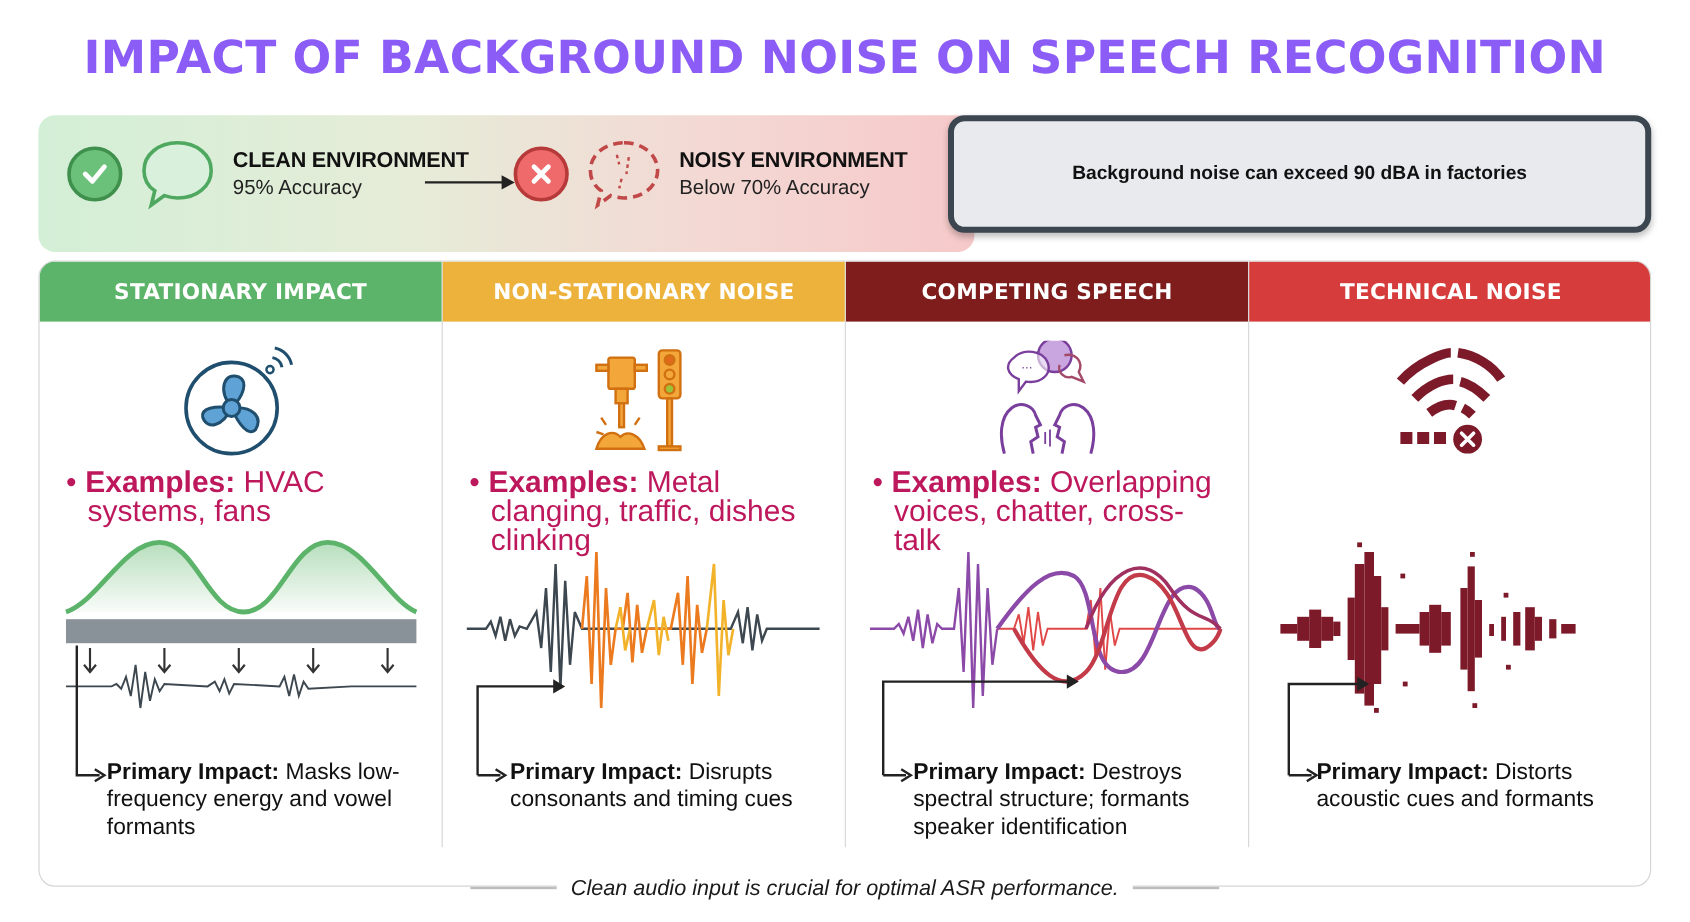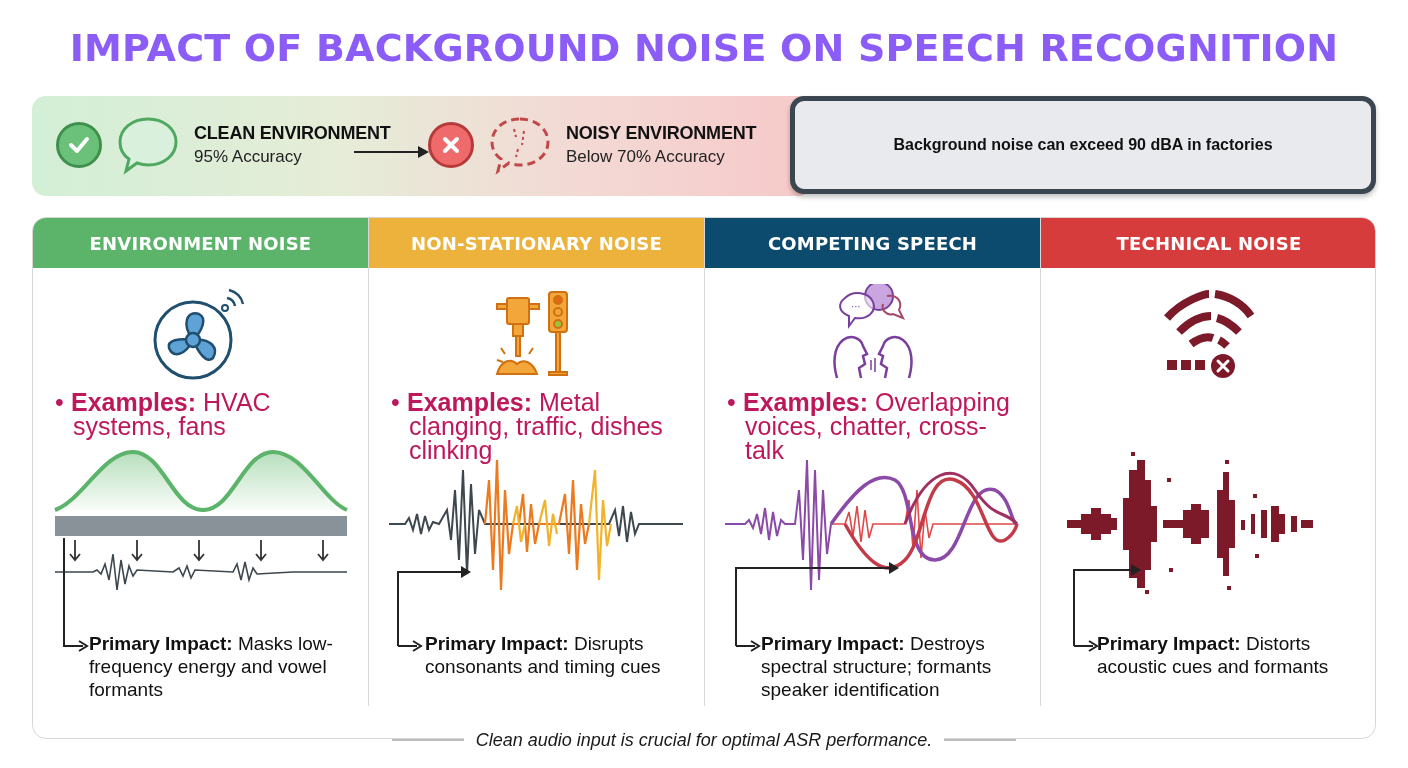--- a/index.html
+++ b/index.html
@@ -6,21 +6,21 @@
   html, body { width: 1408px; height: 768px; background: #ffffff; overflow: hidden; }
   body { font-family: "Liberation Sans", sans-serif; color: #1a1a1a; position: relative; }
 
   .title {
     position: absolute; left: 0; top: 26px; width: 1408px; text-align: center;
     font-family: "DejaVu Sans", sans-serif; font-weight: bold; font-size: 38px;
     letter-spacing: 0.2px; color: #8b5cf6;
   }
 
   .banner {
-    position: absolute; left: 32px; top: 96px; width: 780px; height: 100px;
+    position: absolute; left: 32px; top: 96px; width: 780px; height: 114px;
     border-radius: 14px;
     background: linear-gradient(90deg, #d3efd6 0%, #e6ecd8 40%, #f3d9d4 70%, #f6c9c9 100%);
   }
   .env { position: absolute; top: 0; height: 98px; display: flex; align-items: center; }
   .env-clean { left: 24px; }
   .env-noisy { left: 396px; }
   .circle-icon {
     width: 46px; height: 46px; border-radius: 50%; display: flex; align-items: center; justify-content: center;
   }
   .check-circle { background: #6cc17a; border: 3px solid #3f8f4d; }
@@ -108,21 +108,21 @@
 
 <div class="callout">
   <div>
     <div>Background noise can exceed 90 dBA in factories</div>
   </div>
 </div>
 
 <div class="panel">
 
   <div class="col" style="left:0;">
-    <div class="col-header" style="background:#5cb36a;">ENVIRONMENT NOISE</div>
+    <div class="col-header" style="background:#5cb36a;">STATIONARY IMPACT</div>
     <div class="col-icon">
       <svg width="100" height="100" viewBox="0 0 100 100">
         <circle cx="42" cy="56" r="38" fill="none" stroke="#1f4e6e" stroke-width="3"></circle>
         <g fill="#5fa3d6" stroke="#1f4e6e" stroke-width="2.5">
           <path d="M42 56 C30 40 36 26 48 30 C56 34 52 46 42 56 Z"></path>
           <path d="M42 56 C60 54 68 64 62 74 C56 80 48 70 42 56 Z"></path>
           <path d="M42 56 C34 72 22 74 18 64 C16 56 28 54 42 56 Z"></path>
         </g>
         <circle cx="42" cy="56" r="7" fill="#5fa3d6" stroke="#1f4e6e" stroke-width="2.5"></circle>
         <circle cx="74" cy="24" r="3" fill="none" stroke="#1f4e6e" stroke-width="2"></circle>
@@ -195,21 +195,21 @@
       <path d="M92 348 L102 354 L92 360 Z" fill="#222"></path>
       <path d="M29 428 H48" fill="none" stroke="#222" stroke-width="2"></path>
       <path d="M44 423 L52 428 L44 433" fill="none" stroke="#222" stroke-width="2"></path>
     </svg>
     <div class="col-impact">
       <span class="b">Primary Impact:</span><span> Disrupts consonants and timing cues</span>
     </div>
   </div>
 
   <div class="col" style="left:672px;">
-    <div class="col-header" style="background:#0c4a6e;">COMPETING SPEECH</div>
+    <div class="col-header" style="background:#7f1d1d;">COMPETING SPEECH</div>
     <div class="col-icon">
       <svg width="100" height="100" viewBox="0 0 100 100">
         <circle cx="56" cy="12" r="14" fill="#c9a6e0" stroke="#7a3f9c" stroke-width="2"></circle>
         <path d="M22 14 C30 6 46 8 50 18 C54 28 44 36 32 34 L26 42 L26 32 C16 28 14 20 22 14 Z" fill="#fff" fill-opacity="0.6" stroke="#7a3f9c" stroke-width="2"></path>
         <path d="M64 12 C74 10 80 18 76 26 L80 34 L70 30 C64 32 58 26 60 20" fill="none" stroke="#a34a6a" stroke-width="2"></path>
         <text x="28" y="26" font-size="10" fill="#7a3f9c" font-family="DejaVu Sans, sans-serif">···</text>
         <path d="M14 94 C10 80 10 64 20 56 C28 50 38 54 40 62 L44 70 L40 72 L42 80 L36 84 L38 94" fill="none" stroke="#7a3f9c" stroke-width="2.5"></path>
         <path d="M86 94 C90 80 90 64 80 56 C72 50 62 54 60 62 L56 70 L60 72 L58 80 L64 84 L62 94" fill="none" stroke="#7a3f9c" stroke-width="2.5"></path>
         <path d="M48 76 V86 M52 74 V88" stroke="#7a3f9c" stroke-width="1.5"></path>
       </svg>

